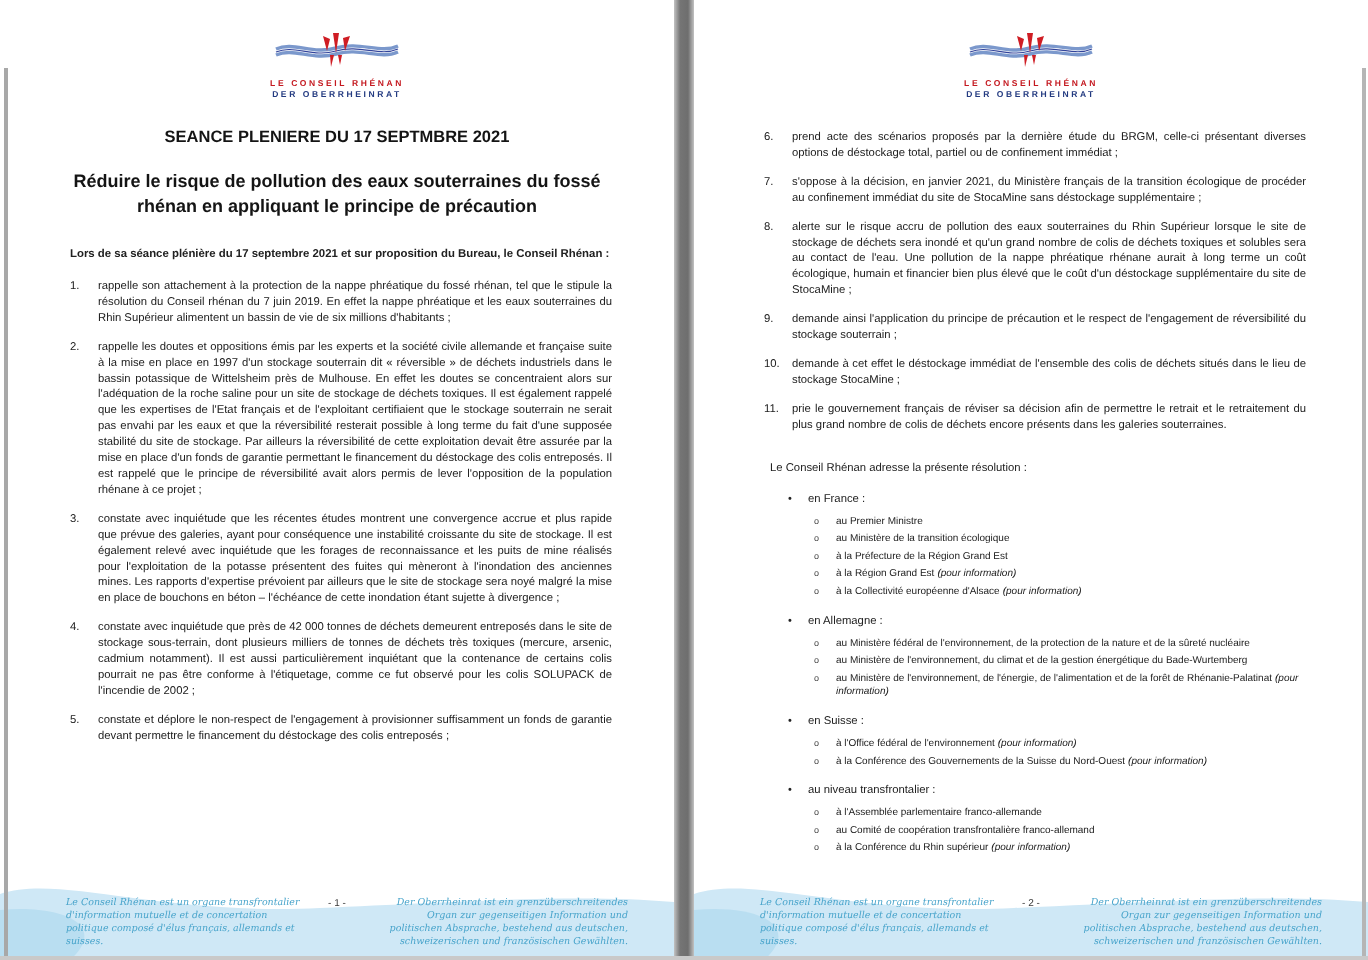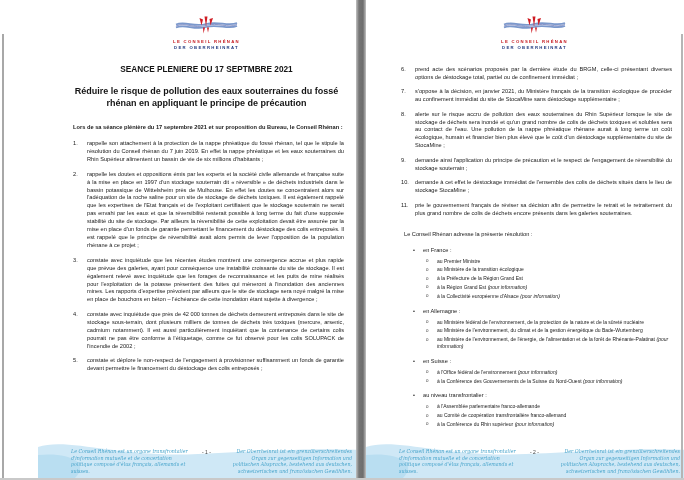--- a/index.html
+++ b/index.html
@@ -1,20 +1,20 @@
 <!DOCTYPE html>
 <html><head>
 <meta charset="utf-8">
 <style>
   html,body{margin:0;padding:0;}
   body{
     width:684px;height:480px;overflow:hidden;background:#ffffff;
     font-family:"Liberation Sans", sans-serif;color:#212121;position:relative;
   }
-  .viewer{position:absolute;inset:0;display:flex;padding-left:38px;}
+  .viewer{position:absolute;inset:0;display:flex;}
   .page{width:337px;height:480px;background:#fff;position:relative;overflow:hidden;}
   .divider{width:10px;height:480px;flex-shrink:0;
     background:linear-gradient(90deg,#c2c2c2 0%,#757575 30%,#6e6e6e 70%,#c2c2c2 100%);}
   .edge-left{position:absolute;left:2px;top:34px;bottom:0;width:2px;background:#a8a8a8;z-index:5;}
   .edge-right{position:absolute;right:1px;top:34px;bottom:0;width:2px;background:#b5b5b5;z-index:5;}
   .edge-bottom{position:absolute;left:0;right:0;bottom:0;height:2px;background:#c9c9c9;z-index:6;}
 
   
   .inner{position:absolute;top:0;left:0;width:674px;height:960px;
     transform:scale(.5);transform-origin:0 0;}

